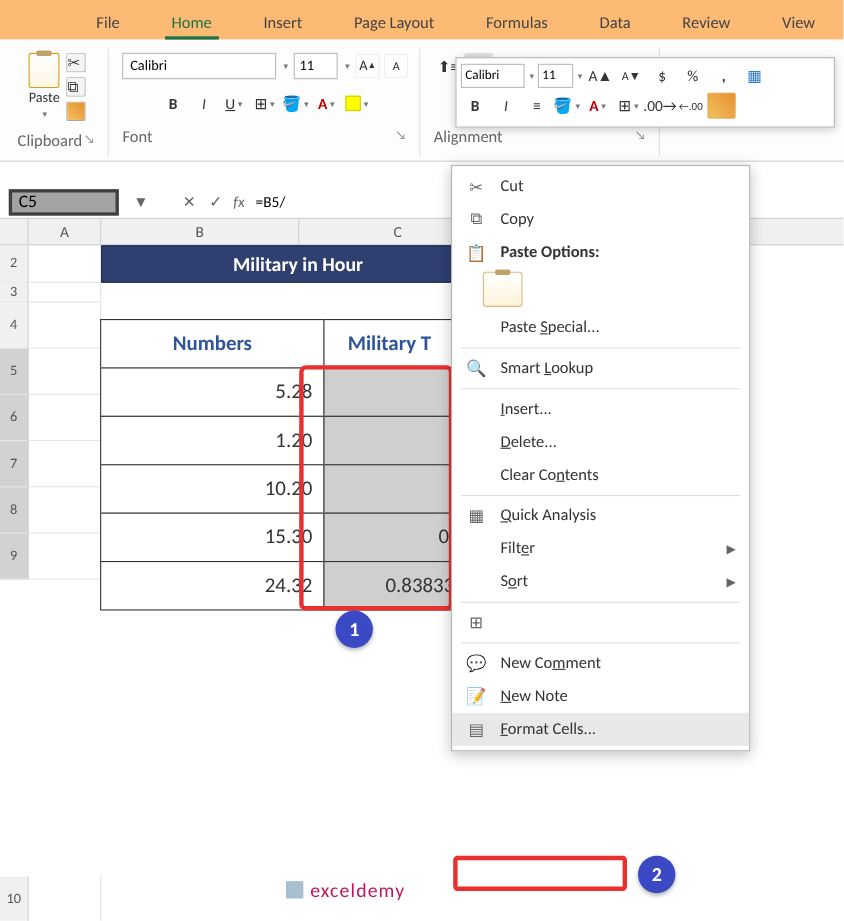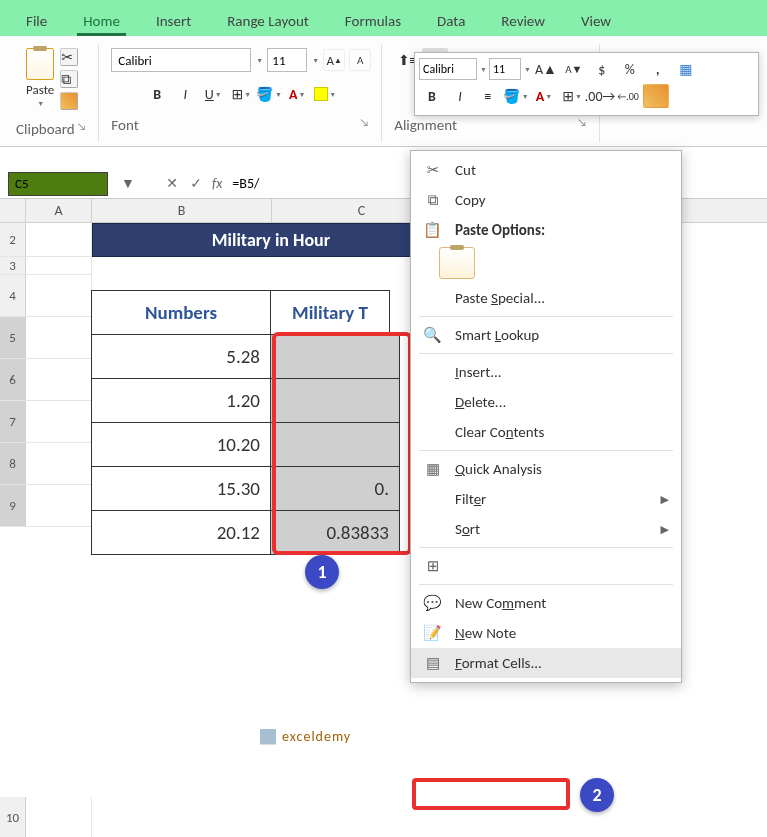--- a/index.html
+++ b/index.html
@@ -1,18 +1,18 @@
 <!DOCTYPE html>
 <html><head>
 <meta charset="utf-8">
 <style>
 * { box-sizing: border-box; margin: 0; padding: 0; font-family: 'Segoe UI', Calibri, sans-serif; }
 body { background: #fff; width: 767px; height: 837px; overflow: hidden; position: relative; font-size: 14px; color: #333; }
 
-.top-tabs { display: flex; padding: 6px 12px 0 12px; gap: 8px; background: #86efac; }
+.top-tabs { display: flex; padding: 6px 12px 0 12px; gap: 19px; background: #fdba74; justify-content: flex-end; }
 .top-tabs .tab { padding: 6px 14px; font-size: 15px; color: #444; position: relative; cursor: pointer; }
 .top-tabs .tab.active { color: #217346; }
 .top-tabs .tab.active::after { content: ''; position: absolute; left: 8px; right: 8px; bottom: 0; height: 3px; background: #217346; }
 
 .ribbon { border-bottom: 1px solid #ccc; padding: 8px 12px 4px 12px; display: flex; gap: 8px; background: #fdfdfd; }
 .ribbon-group { border-right: 1px solid #e0e0e0; padding: 4px 10px 4px 4px; display: flex; flex-direction: column; align-items: center; gap: 4px; }
 .ribbon-group .label { font-size: 15px; color: #666; padding-top: 6px; }
 .clipboard-inner { display: flex; align-items: flex-start; gap: 6px; }
 .paste-block { display: flex; flex-direction: column; align-items: center; gap: 2px; }
 .clipboard-icon { width: 28px; height: 32px; border: 1px solid #d4a017; background: linear-gradient(#fff,#fdf6e3); border-radius: 2px; position: relative; }
@@ -35,21 +35,21 @@
 .highlight-yellow { display:inline-block; width:14px; height:14px; background:#ffff00; border:1px solid #cc0; }
 .font-color-a { color:#c00000; }
 
 
 .mini-toolbar { position:absolute; left:414px; top:52px; background:#fff; border:1px solid #b5b5b5; box-shadow:0 2px 8px rgba(0,0,0,.2); padding:4px; width: 345px; z-index:20; }
 .mini-row { display:flex; gap:2px; align-items:center; margin-bottom:3px; flex-wrap: nowrap; }
 .mini-font { width:58px; height:22px; border:1px solid #bbb; font-size:12px; padding:0 3px;}
 .mini-size { width:32px; height:22px; border:1px solid #bbb; font-size:12px; padding:0 3px;}
 
 .formula-bar { display:flex; align-items:center; border-bottom:1px solid #ccc; height:30px; margin-top: 22px; }
-.name-box { width:100px; height:24px; border:1px solid #404040; margin:0 8px; padding:2px 6px; font-size:13px; background:#4d7c0f;}
+.name-box { width:100px; height:24px; border:3px solid #404040; margin:0 8px; padding:2px 6px; font-size:16px; background:#a3a3a3;}
 .fb-btn { width:24px; height:24px; color:#666; display:flex; align-items:center; justify-content:center;}
 .fx-label { font-style:italic; color:#666; margin:0 4px;}
 .formula-input { flex:1; border:none; padding:2px 6px; font-size:14px;}
 
 .sheet { position:relative; }
 .col-headers { display:flex; background:#f0f0f0; border-bottom:1px solid #d0d0d0; height:24px;}
 .corner { width:26px; border-right:1px solid #d0d0d0;}
 .col-h { text-align:center; border-right:1px solid #d0d0d0; line-height:23px; color:#555; font-size:14px;}
 .cA{width:66px;} .cB{width:180px;} .cC{width:180px;}
 
@@ -58,21 +58,21 @@
 .grid-body { position:relative; }
 .grid-row { display:flex; height:42px; }
 .grid-row.hdr-row{height:34px;}
 .grid-row.short{height:18px;}
 .cell { border-right:1px solid #e5e5e5; border-bottom:1px solid #e5e5e5; display:flex; align-items:center; padding:0 8px; }
 
 .banner { position:absolute; left:92px; top:24px; height:34px; width:358px; background:#2f3f70; color:#fff; font-weight:bold; font-size:18px; display:flex; align-items:center; justify-content:center; border:1px solid #1a274c;}
 
 .data-table { position:absolute; left:92px; top:92px; }
 .dt-row{display:flex; height:44px;}
-.dt-c{ border:1px solid #333; width:180px; display:flex; align-items:center; font-size:19px; margin-top:-1px; margin-left:-1px;}
+.dt-c{ border:1px solid #333; width:204px; display:flex; align-items:center; font-size:19px; margin-top:-1px; margin-left:-1px;}
 .dt-h{justify-content:center; font-weight:bold; color:#2f5597; background:#fff;}
 .dt-v{justify-content:flex-end; padding-right:10px; background:#fff;}
 .dt-c2{ background:#cfcfcf;}
 
 .sel-box { position:absolute; left:272px; top:133px; width:140px; height:223px; border:4px solid #ea2f2f; border-radius:6px; z-index:5; pointer-events:none;}
 
 .ctx-menu { position:absolute; left:410px; top:150px; width:272px; background:#fff; border:1px solid #b5b5b5; box-shadow:0 3px 12px rgba(0,0,0,.25); padding:4px 0; z-index:15; font-size:15px;}
 .ctx-item{display:flex; align-items:center; gap:12px; padding:6px 16px 6px 12px; cursor:pointer; position:relative;}
 .ctx-item.label-only{pointer-events:none; font-weight:bold; color:#333;}
 .ctx-sep{height:1px; background:#e0e0e0; margin:3px 8px;}
@@ -80,33 +80,33 @@
 .ctx-text u{text-decoration:underline;}
 .ctx-chev{position:absolute; right:12px; color:#666; font-size:11px;}
 .paste-opt-box{ margin-left:28px; margin-top:2px; margin-bottom:4px;}
 .po-ic{width:36px; height:32px; border:1px solid #dcb97a; background:linear-gradient(#fff,#fdf3da); border-radius:3px; position:relative;}
 .po-ic::before{content:''; position:absolute; top:-3px; left:10px; width:14px; height:5px; background:#bfa16a; border-radius:2px;}
 
 .call1{position:absolute; left:305px; top:555px; width:34px; height:34px; border-radius:50%; background:#3b49c4; color:#fff; font-weight:bold; font-size:18px; display:flex; align-items:center; justify-content:center; box-shadow:0 2px 4px rgba(0,0,0,.3); z-index:30;}
 .call2{position:absolute; left:580px; top:778px; width:34px; height:34px; border-radius:50%; background:#3b49c4; color:#fff; font-weight:bold; font-size:18px; display:flex; align-items:center; justify-content:center; box-shadow:0 2px 4px rgba(0,0,0,.3); z-index:30;}
 .fmt-hilite{position:absolute; left:412px; top:778px; width:158px; height:32px; border:4px solid #ea2f2f; border-radius:4px; z-index:25; pointer-events:none;}
 
-.watermark { position:absolute; left:260px; top:728px; color:#a16207; font-size:14px; letter-spacing:1px; z-index:3; display:flex; gap:6px; align-items:center;}
+.watermark { position:absolute; left:260px; top:798px; color:#be185d; font-size:18px; letter-spacing:1px; z-index:3; display:flex; gap:6px; align-items:center;}
 .wm-ic{width:16px; height:16px; background:#a8bfd1; clip-path: polygon(0 0,100% 0,100% 100%,0 100%);}
 .dlg-launch { font-size:11px; color:#888; padding:2px;}
 .grp-bot { display:flex; justify-content:space-between; align-items:center; width:100%;}
 </style>
 </head>
 <body>
 
 <div class="top-tabs">
   <div class="tab">File</div>
   <div class="tab active">Home</div>
   <div class="tab">Insert</div>
-  <div class="tab">Range Layout</div>
+  <div class="tab">Page Layout</div>
   <div class="tab">Formulas</div>
   <div class="tab">Data</div>
   <div class="tab">Review</div>
   <div class="tab">View</div>
 </div>
 
 <div class="ribbon">
   <div class="ribbon-group">
     <div class="clipboard-inner">
       <div class="paste-block">
@@ -304,21 +304,21 @@
       </div>
     <div class="dt-row">
         <div class="dt-c dt-v">10.20</div>
         <div class="dt-c dt-v dt-c2" style="width:130px"></div>
       </div>
     <div class="dt-row">
         <div class="dt-c dt-v">15.30</div>
         <div class="dt-c dt-v dt-c2" style="width:130px">0.</div>
       </div>
     <div class="dt-row">
-        <div class="dt-c dt-v">20.12</div>
+        <div class="dt-c dt-v">24.32</div>
         <div class="dt-c dt-v dt-c2" style="width:130px">0.83833</div>
       </div>
   </div>
 
   <div class="sel-box"></div>
 </div>
 
 <div class="ctx-menu">
   <div class="ctx-item">
       <span class="ctx-ic">✂</span>

